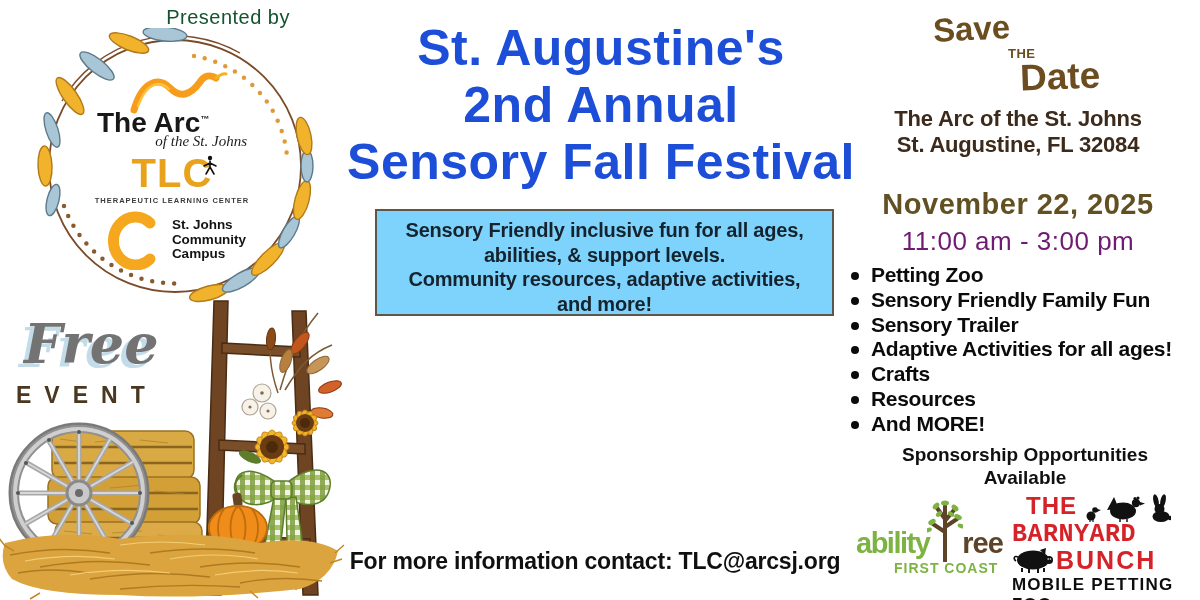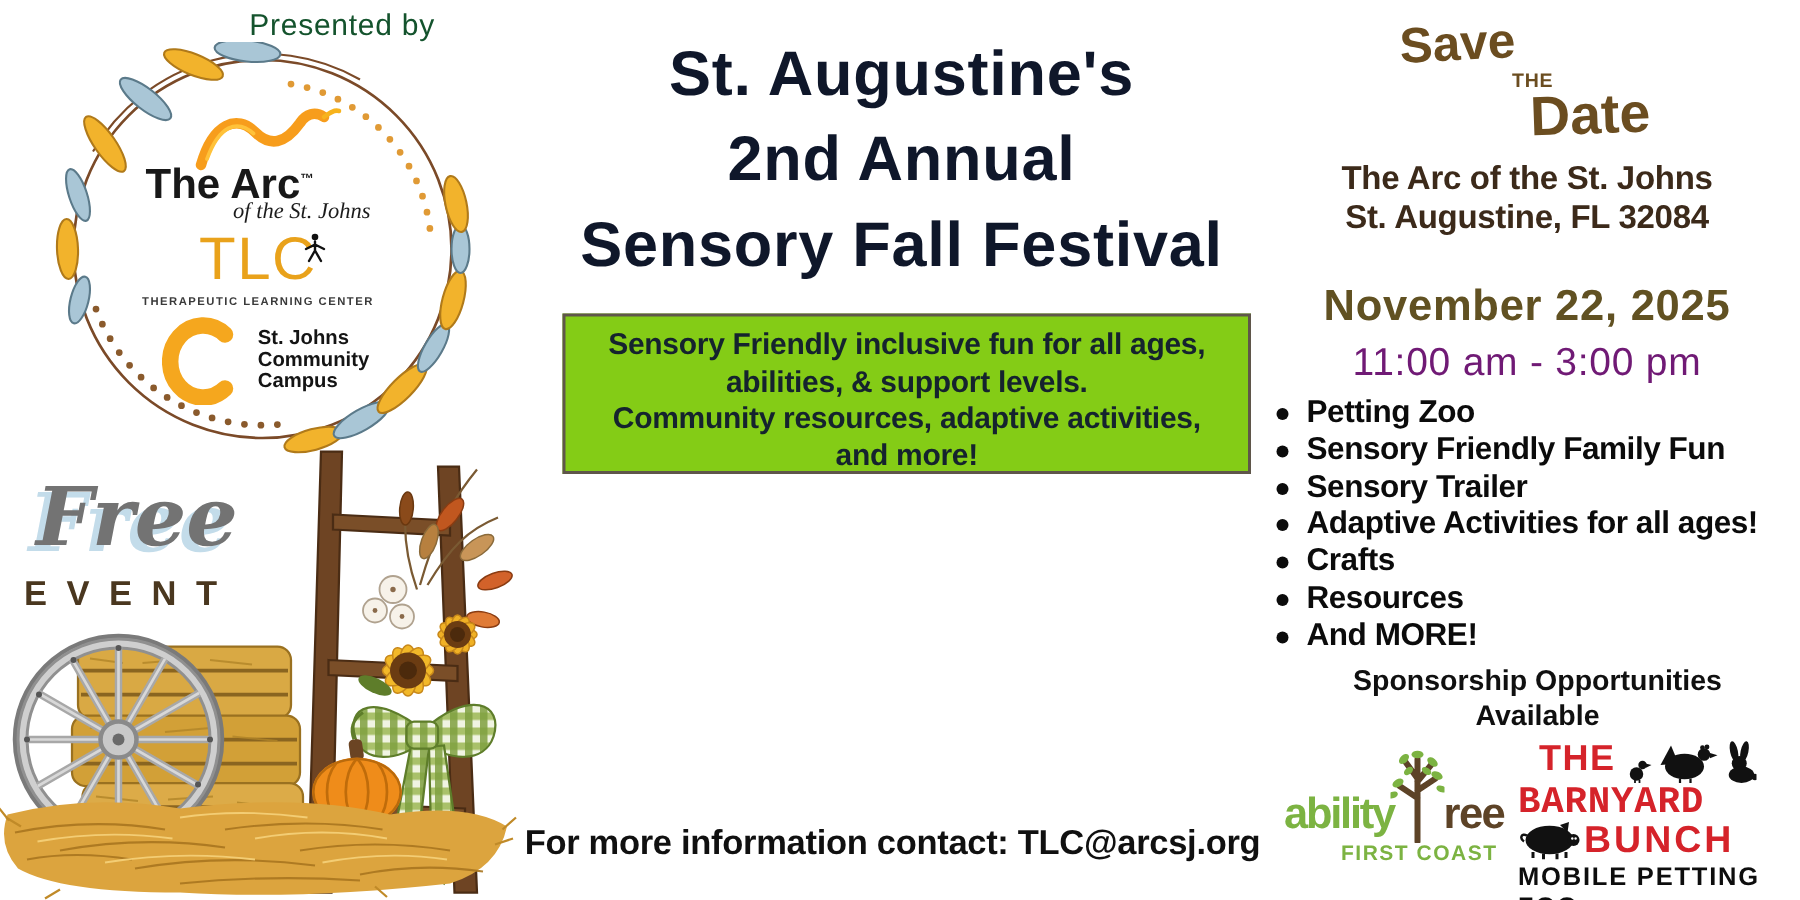--- a/index.html
+++ b/index.html
@@ -17,21 +17,21 @@
   }
   .wreath{left:25px;top:28px;}
   .logo-arc-swoosh{left:128px;top:70px;}
   .arc-name{left:97px;top:104px;width:150px;text-align:left;
     font-size:28px;font-weight:700;color:#181818;line-height:30px;}
   .arc-name sup{font-size:9px;}
   .arc-sub{left:97px;top:133px;width:150px;text-align:right;
     font-family:"Liberation Serif",serif;font-style:italic;
     font-size:15px;color:#1c1c1c;}
   .tlc-name{left:97px;top:152px;width:150px;text-align:center;
-    font-size:40px;font-weight:400;color:#e9a21b;letter-spacing:1px;line-height:42px;}
+    font-size:40px;font-weight:700;color:#e9a21b;letter-spacing:1px;line-height:42px;}
   .tlc-sparkle{left:202px;top:154px;}
   .tlc-sub{left:77px;top:196px;width:190px;text-align:center;
     font-size:7.5px;color:#3a3a3a;letter-spacing:1px;font-weight:700;}
   .logo-campus{left:92px;top:210px;width:170px;display:flex;align-items:center;justify-content:center;gap:14px;}
   .campus-lines{font-size:13.5px;font-weight:700;color:#141414;line-height:14.5px;}
 
   .free-label{
     left:24px;top:312px;
     font-family:"DejaVu Serif",serif;font-style:italic;font-weight:700;
     font-size:54px;color:#737373;
@@ -40,26 +40,26 @@
   .event-label{
     left:16px;top:382px;
     font-family:Liberation Sans, sans-serif;font-weight:700;
     font-size:23px;color:#4a371f;letter-spacing:13px;
   }
   .farm{left:0;top:295px;}
 
   
   .main-title{
     left:345px;top:20px;width:512px;text-align:center;
-    font-size:42px;font-weight:700;color:#0f172a;line-height:57px;
+    font-size:50px;font-weight:700;color:#1d4ed8;line-height:57px;
     letter-spacing:.5px;
   }
   .highlight-box{
     left:375px;top:209px;width:459px;height:107px;
-    background:#84cc16;border:2px solid #5f564a;box-sizing:border-box;
+    background:#7dd3fc;border:2px solid #5f564a;box-sizing:border-box;
     text-align:center;padding-top:7px;
     font-size:20px;font-weight:600;color:#15232e;line-height:24.5px;
     letter-spacing:-.2px;
   }
   .contact-line{
     left:330px;top:548px;width:530px;text-align:center;
     font-size:23px;font-weight:600;color:#101010;letter-spacing:-.2px;
   }
 
   

